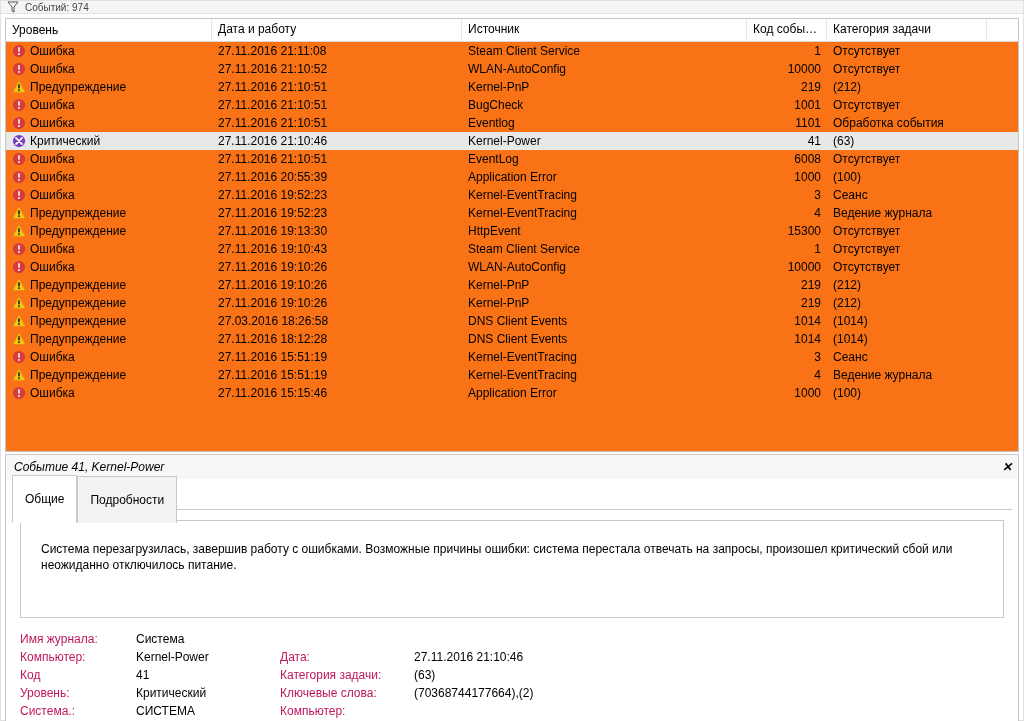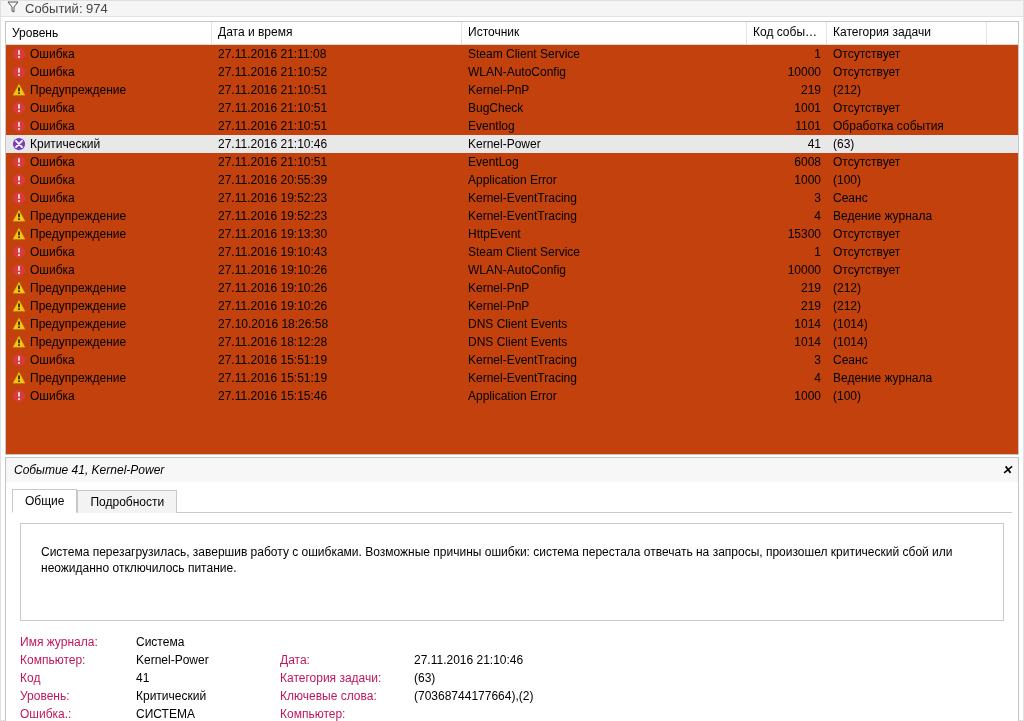--- a/index.html
+++ b/index.html
@@ -20,40 +20,40 @@
     display: flex;
     flex-direction: column;
     box-sizing: border-box;
     border: 1px solid #e0e0e0;
   }
   .filter-bar {
     height: 22px;
     background: #f5f5f5;
     border-bottom: 1px solid #e3e3e3;
     display: flex;
-    align-items: flex-start;
+    align-items: center;
     padding: 0 6px;
     gap: 6px;
-    font-size: 13px;
+    font-size: 10px;
     color: #444;
   }
   .filter-icon {
     display: inline-flex;
     width: 12px;
     height: 12px;
   }
   .grid-pane {
     flex: 0 0 432px;
     border-bottom: 1px solid #c0c0c0;
     position: relative;
     display: flex;
     flex-direction: column;
     margin: 4px 4px 0 4px;
     border: 1px solid #c5c5c5;
-    background: #c2410c;
+    background: #f97316;
   }
   .grid-header {
     display: flex;
     align-items: stretch;
     height: 22px;
     background: #fff;
     border-bottom: 1px solid #d8d8d8;
     font-size: 12px;
     color: #000;
   }
@@ -120,27 +120,27 @@
     width:14px; text-align:center;
   }
   .tabs {
     display: flex;
     align-items: flex-end;
     height: 26px;
     padding: 4px 6px 0 6px;
     gap: 0;
   }
   .tab {
-    padding: 4px 12px;
+    padding: 16px 12px;
     font-size: 12px;
     border: 1px solid #c8c8c8;
     border-bottom: none;
     background: #f3f3f3;
     position: relative;
-    top: 1px;
+    top: 14px;
     cursor: pointer;
   }
   .tab.active {
     background: #fff;
     border-bottom: 1px solid #fff;
     z-index: 2;
   }
   .tab-content {
     border-top: 1px solid #c8c8c8;
     margin: 0 6px 6px 6px;
@@ -178,21 +178,21 @@
       <svg viewBox="0 0 12 12" width="12" height="12">
           <path d="M1 1h10L7 6v5l-2-1V6z" fill="none" stroke="#555" stroke-width="1"></path>
         </svg>
     </span>
     <span>Событий: 974</span>
   </div>
 
   <div class="grid-pane">
     <div class="grid-header hdr">
       <div class="col col-level">Уровень</div>
-      <div class="col col-date">Дата и время</div>
+      <div class="col col-date">Дата и работу</div>
       <div class="col col-source">Источник</div>
       <div class="col col-id">Код события</div>
       <div class="col col-category">Категория задачи</div>
     </div>
     <div class="grid-body" id="grid-body">
         <div class="row">
           <div class="col col-level">
             <span class="lvl-icon">
               <svg width="14" height="14" viewBox="0 0 16 16">
                 <circle cx="8" cy="8" r="7" fill="#d83b3b"></circle>
@@ -434,21 +434,21 @@
           <div class="col col-level">
             <span class="lvl-icon">
               <svg width="14" height="14" viewBox="0 0 16 16">
                 <path d="M8 1 L15 14 H1 Z" fill="#f5c518" stroke="#c79a00" stroke-width="0.5"></path>
                 <rect x="7.2" y="5" width="1.6" height="4.5" fill="#000"></rect>
                 <circle cx="8" cy="11.5" r="1" fill="#000"></circle>
               </svg>
             </span>
             <span>Предупреждение</span>
           </div>
-          <div class="col col-date">27.10.2016 18:26:58</div>
+          <div class="col col-date">27.03.2016 18:26:58</div>
           <div class="col col-source">DNS Client Events</div>
           <div class="col col-id">1014</div>
           <div class="col col-category">(1014)</div>
         </div>
         <div class="row">
           <div class="col col-level">
             <span class="lvl-icon">
               <svg width="14" height="14" viewBox="0 0 16 16">
                 <path d="M8 1 L15 14 H1 Z" fill="#f5c518" stroke="#c79a00" stroke-width="0.5"></path>
                 <rect x="7.2" y="5" width="1.6" height="4.5" fill="#000"></rect>
@@ -539,21 +539,21 @@
         <div class="lbl">Код</div>
         <div class="val">41</div>
         <div class="lbl">Категория задачи:</div>
         <div class="val">(63)</div>
 
         <div class="lbl">Уровень:</div>
         <div class="val">Критический</div>
         <div class="lbl">Ключевые слова:</div>
         <div class="val">(70368744177664),(2)</div>
 
-        <div class="lbl">Ошибка.:</div>
+        <div class="lbl">Система.:</div>
         <div class="val">СИСТЕМА</div>
         <div class="lbl">Компьютер:</div>
         <div class="val"></div>
 
         <div class="lbl">Код операции:</div>
         <div class="val">Сведения</div>
         <div></div>
           <div></div>
 
         <div class="lbl">Подробности:</div>

